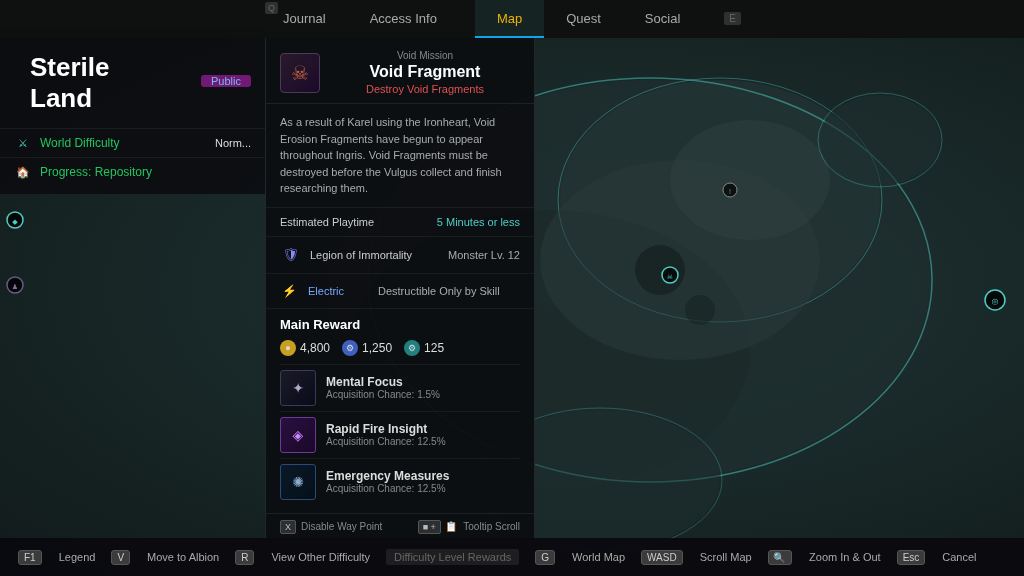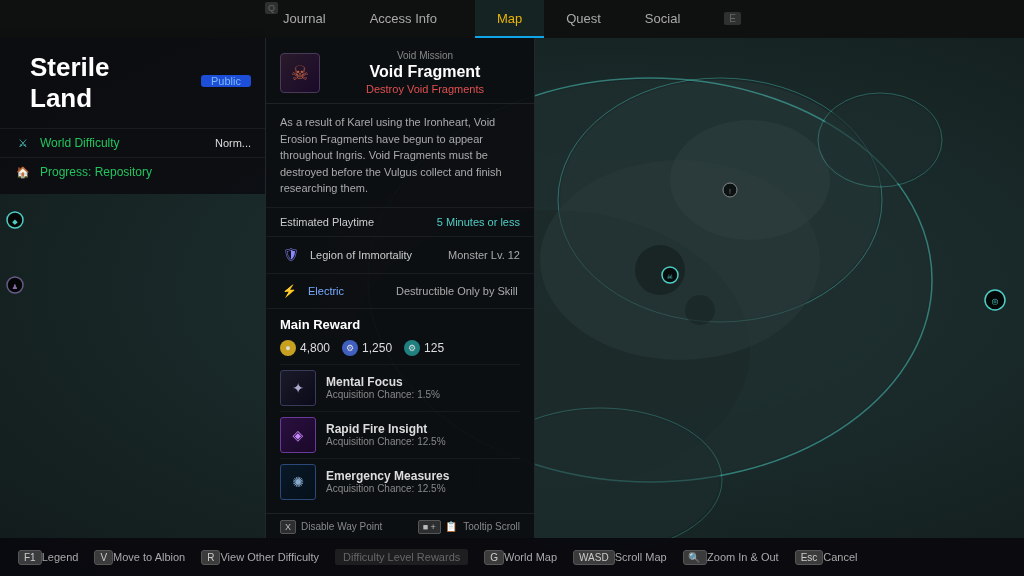--- a/index.html
+++ b/index.html
@@ -76,21 +76,21 @@
 
     #region-title {
       padding: 12px 16px 8px;
       font-size: 26px;
       font-weight: bold;
       color: #ffffff;
     }
 
     .region-badge {
       display: inline-block;
-      background: #1d4ed8;
+      background: #701a75;
       color: #7ab8f5;
       font-size: 11px;
       padding: 0 10px;
       border-radius: 3px;
       margin-left: 8px;
       vertical-align: middle;
       font-weight: normal;
     }
 
     .info-row {
@@ -254,21 +254,20 @@
 
     .element-name {
       font-size: 11px;
       color: #7af;
       min-width: 70px;
     }
 
     .element-desc {
       font-size: 11px;
       color: #aaa;
-      margin-left: 18px;
     }
 
     
     .reward-section {
       padding: 8px 14px;
     }
 
     .reward-title {
       font-size: 13px;
       font-weight: bold;
@@ -351,21 +350,21 @@
       padding: 0 10px;
       font-size: 11px;
       color: #aaa;
       z-index: 100;
       gap: 0;
     }
 
     .bottom-btn {
       display: flex;
       align-items: center;
-      gap: 0;
+      gap: 17px;
       padding: 0 8px;
       white-space: nowrap;
     }
 
     .key-badge {
       background: rgba(80,80,80,0.7);
       border: 1px solid #555;
       border-radius: 3px;
       padding: 1px 5px;
       font-size: 10px;

